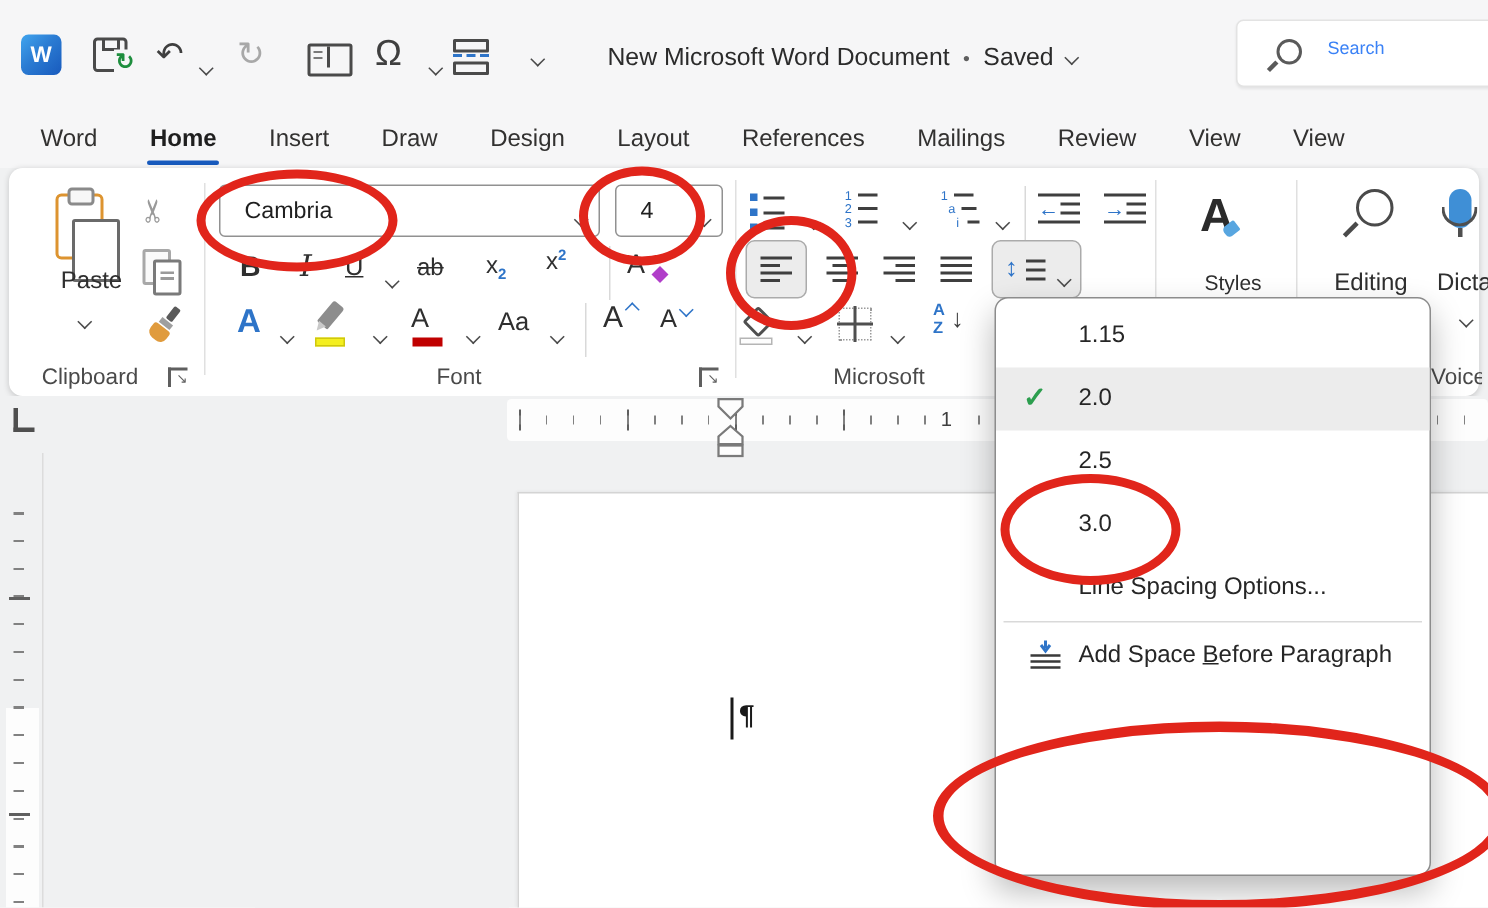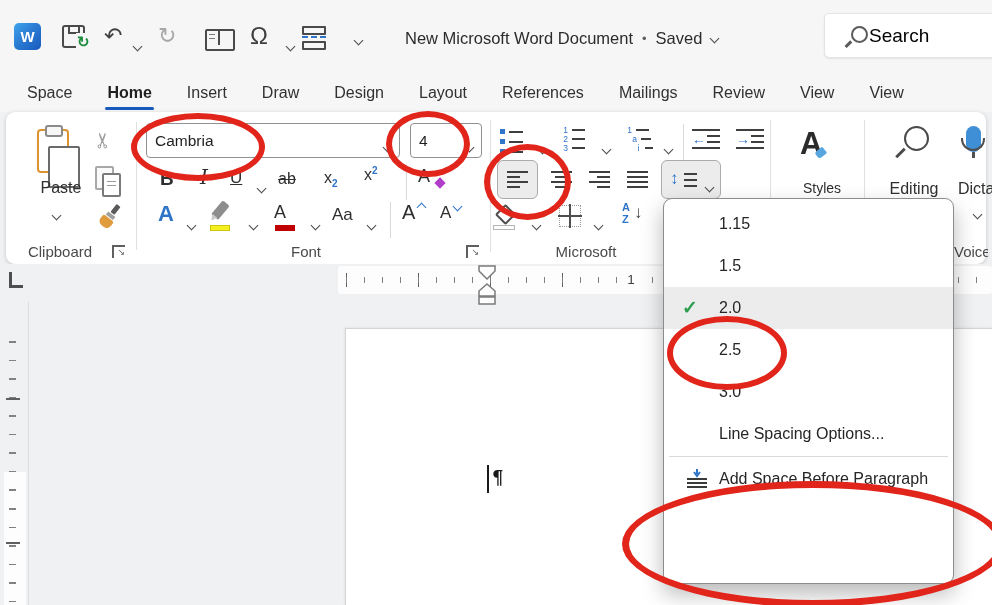--- a/index.html
+++ b/index.html
@@ -49,21 +49,21 @@
   .copy-ico{position:absolute;left:89px;top:54px;width:28px;height:30px;}
   .copy-ico .bk{position:absolute;left:0;top:0;width:15px;height:20px;border:2px solid #a8a8a8;border-radius:2px;background:#fafafa;}
   .copy-ico .fr{position:absolute;left:7px;top:7px;width:15px;height:20px;border:2px solid #7a7a7a;border-radius:2px;background:#fff;}
   .copy-ico .fr::after{content:"";position:absolute;left:3px;top:6px;width:9px;height:7px;background:repeating-linear-gradient(#9a9a9a 0 1.5px,transparent 1.5px 4px);}
   .fp{position:absolute;left:88px;top:90px;width:30px;height:30px;transform:rotate(38deg);}
   .fp .h{position:absolute;left:13px;top:0;width:5px;height:10px;background:#5a5a5a;border-radius:1px;}
   .fp .f{position:absolute;left:11px;top:11px;width:9px;height:4px;background:#9f9f9f;}
   .fp .b{position:absolute;left:9px;top:16px;width:13px;height:10px;background:#e09b3d;border-radius:2px 2px 5px 5px;}
   
   .combo{position:absolute;height:35px;background:#fff;border:1px solid #919191;border-radius:4px;box-sizing:border-box;font-size:15.5px;color:#1f1f1f;}
-  .combo .val{position:absolute;left:8px;top:8px;}
+  .combo .val{position:absolute;left:16px;top:8px;}
   .combo .cw{position:absolute;right:8px;top:13px;}
   .fbtn{position:absolute;color:#2f2f2f;line-height:1;}
   .bar2{position:absolute;height:2px;background:#3f3f3f;}
   .redbar{position:absolute;left:1px;top:22px;width:20px;height:6px;background:#c00000;}
   .ylwbar{position:absolute;left:0;top:23px;width:20px;height:6px;background:#f4ef1f;border:1px solid #cfc70f;box-sizing:border-box;}
   .hl-pen{position:absolute;left:6px;top:-1px;width:9px;height:18px;background:#8d8d8d;border-radius:2px 2px 1px 1px;transform:rotate(40deg);}
   .hl-pen::after{content:"";position:absolute;left:1px;top:17px;width:0;height:0;border-left:3.5px solid transparent;border-right:3.5px solid transparent;border-top:6px solid #c9c9c9;}
   .diamond{position:absolute;width:8px;height:8px;background:#b13ec9;transform:rotate(45deg);}
   .supmark{font-size:10px;color:#2e74c8;font-weight:bold;}
   
@@ -160,26 +160,26 @@
 
     <div class="title-wrap">
       <span>New Microsoft Word Document</span>
       <span style="color:#5f5f5f;font-size:13px;">•</span>
       <span>Saved</span>
       <span class="caret"></span>
     </div>
 
     <div class="searchbox">
       <span class="mag" style="position:absolute;left:26px;top:12px;"></span>
-      <span style="position:absolute;left:44px;top:11px;font-size:19px;color:#000000;">Search</span>
+      <span style="position:absolute;left:60px;top:11px;font-size:12px;color:#3b82f6;">Search</span>
     </div>
   </div>
 
   <div class="tabsrow">
-    <span class="tab">Space</span>
+    <span class="tab">Word</span>
     <span class="tab active">Home</span>
     <span class="tab">Insert</span>
     <span class="tab">Draw</span>
     <span class="tab">Design</span>
     <span class="tab">Layout</span>
     <span class="tab">References</span>
     <span class="tab">Mailings</span>
     <span class="tab">Review</span>
     <span class="tab">View</span>
     <span class="tab">View</span>
@@ -436,21 +436,20 @@
     <div class="vtick-long" style="top:278px;"></div>
     <div class="vsep"></div>
 
     <div class="page"></div>
     <span class="cursor"></span>
     <span class="pilcrow">¶</span>
   </div>
 
   <div class="menu">
     <div class="mi"><span>1.15</span></div>
-    <div class="mi"><span>1.5</span></div>
     <div class="mi selected">
       <span class="check">✓</span>
       <span>2.0</span>
     </div>
     <div class="mi"><span>2.5</span></div>
     <div class="mi"><span>3.0</span></div>
     <div class="mi"><span>Line Spacing Options...</span></div>
     <div class="msep"></div>
     <div class="mi">
       <svg class="mico" width="26" height="22">

